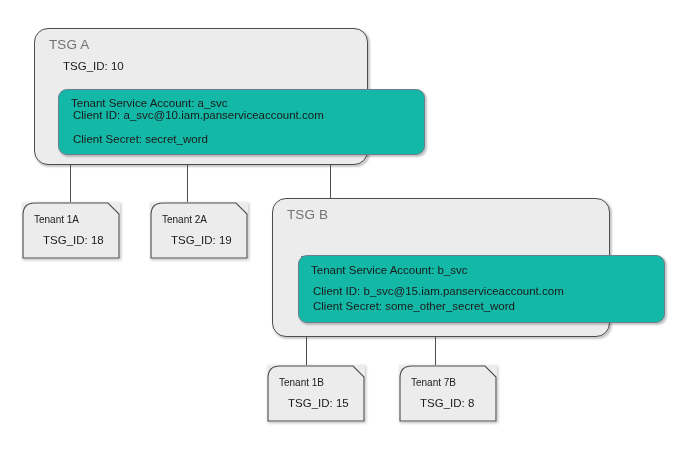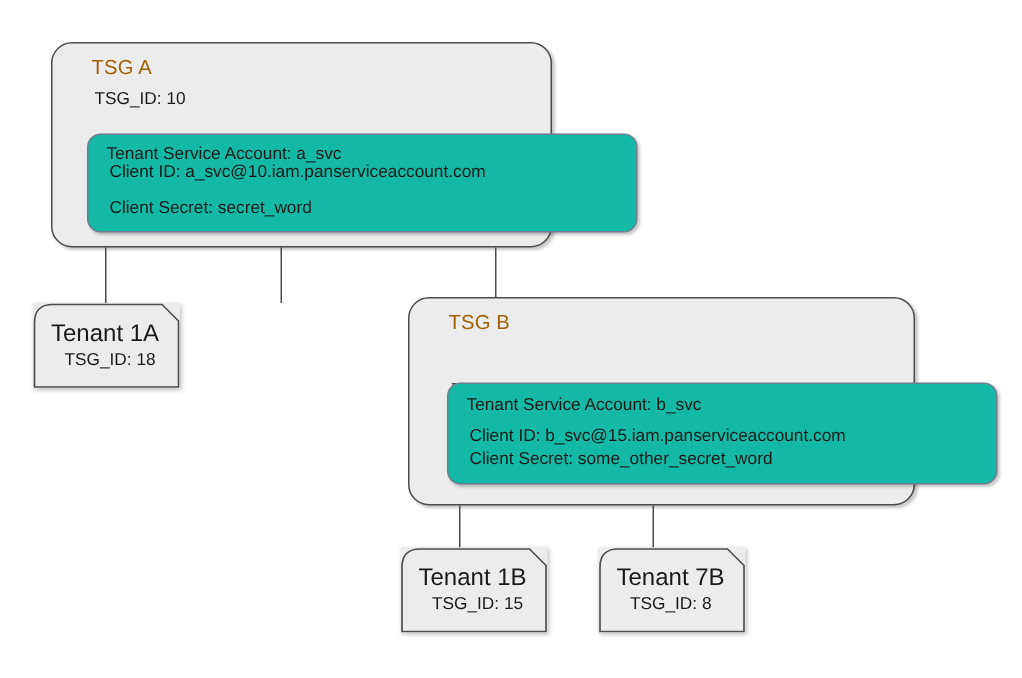--- a/index.html
+++ b/index.html
@@ -29,24 +29,23 @@
   
   .tsg-box {
     background: #ececec;
     border: 1.2px solid #4d4d4d;
     border-radius: 14px;
     box-shadow: 1.5px 1.5px 2px rgba(0,0,0,0.22);
   }
   .tsg-title {
     position: absolute;
     font-size: 13.5px;
-    color: #a16207;
+    color: #737373;
     letter-spacing: 0.1px;
     white-space: nowrap;
-    margin-left: 12px;
   }
   .tsg-subtitle {
     position: absolute;
     font-size: 11.5px;
     color: #1a1a1a;
     white-space: nowrap;
   }
 
   
   .svc-box {
@@ -76,21 +75,21 @@
   }
   .tenant-box svg {
     display: block;
     position: absolute;
     top: 0;
     left: 0;
     overflow: visible;
   }
   .tenant-name {
     position: absolute;
-    font-size: 16px;
+    font-size: 10px;
     color: #1a1a1a;
     white-space: nowrap;
   }
   .tenant-id {
     position: absolute;
     font-size: 11.5px;
     color: #1a1a1a;
     white-space: nowrap;
   }
 
@@ -122,20 +121,27 @@
   <div class="connector v" style="left:330px; top:165px; height:33px;"></div>
 
   <div class="node tenant-box" style="left:22px; top:202px; width:98px; height:57px;">
     <svg width="98" height="57" viewBox="0 0 98 57">
       <path d="M1,13 Q1,1 13,1 L86,1 L97,12 L97,56 L1,56 Z" fill="#ececec" stroke="#4d4d4d" stroke-width="1.1"></path>
     </svg>
     <div class="tenant-name" style="left:12px; top:12px;">Tenant 1A</div>
     <div class="tenant-id" style="left:21px; top:32px;">TSG_ID: 18</div>
   </div>
 
+  <div class="node tenant-box" style="left:150px; top:202px; width:98px; height:57px;">
+    <svg width="98" height="57" viewBox="0 0 98 57">
+      <path d="M1,13 Q1,1 13,1 L86,1 L97,12 L97,56 L1,56 Z" fill="#ececec" stroke="#4d4d4d" stroke-width="1.1"></path>
+    </svg>
+    <div class="tenant-name" style="left:12px; top:12px;">Tenant 2A</div>
+    <div class="tenant-id" style="left:21px; top:32px;">TSG_ID: 19</div>
+  </div>
 
   <div class="node tsg-box" style="left:272px; top:198px; width:338px; height:139px;">
     <div class="tsg-title" style="left:14px; top:8px;">TSG B</div>
     <div class="tsg-subtitle" style="left:28px; top:31px;margin-top:24px;">TSG_ID: 15</div>
   </div>
 
   <div class="node svc-box" style="left:298px; top:255px; width:367px; height:68px;">
     <div class="svc-head" style="left:12px; top:8px;">Tenant Service Account: b_svc</div>
     <div class="svc-line" style="left:14px; top:29px;">Client ID: b_svc@15.iam.panserviceaccount.com</div>
     <div class="svc-line" style="left:14px; top:44px;">Client Secret: some_other_secret_word</div>

